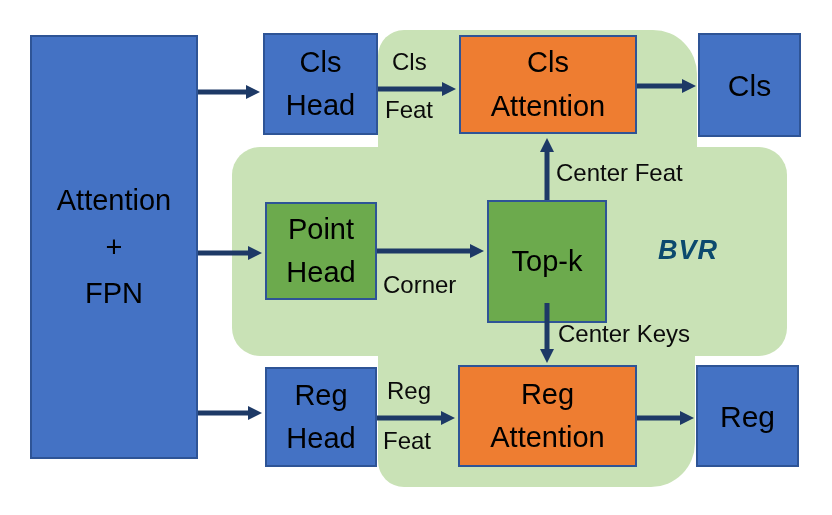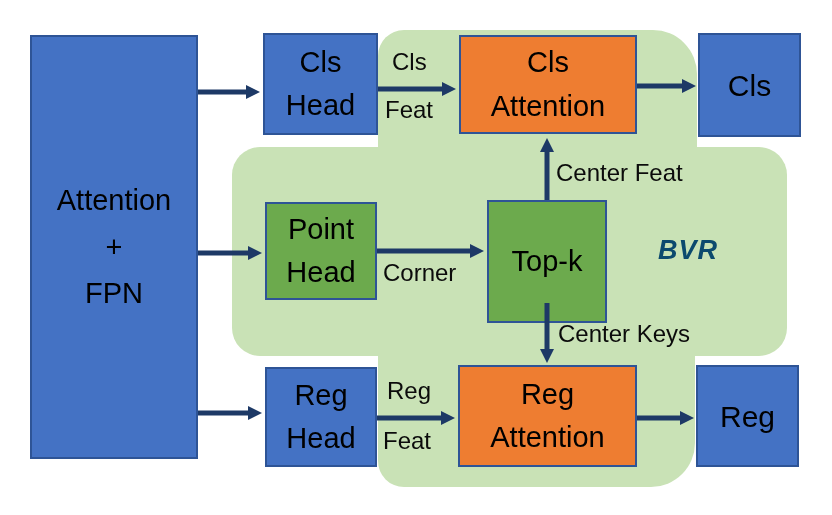--- a/index.html
+++ b/index.html
@@ -45,21 +45,21 @@
   .n-reg-out{left:696px;top:365px;width:103px;height:102px;font-size:30px;}
 
   
   .elabel{
     position:absolute;z-index:4;
     color:#0b0b0b;font-size:24px;line-height:1.15;white-space:nowrap;
   }
   .l-cls{left:392px;top:48px;}
   .l-feat1{left:385px;top:96px;}
   .l-center{left:383px;top:207px;}
-  .l-corner{left:383px;top:259px;}
+  .l-corner{left:383px;top:271px;}
   .l-center-keys{left:556px;top:159px;}
   .l-corner-keys{left:558px;top:320px;}
   .l-reg{left:387px;top:377px;}
   .l-feat2{left:383px;top:427px;}
   .l-bvr{
     left:658px;top:235px;
     font-size:27px;font-weight:bold;font-style:italic;
     color:#0c4a6e;letter-spacing:1px;
   }
 </style>

